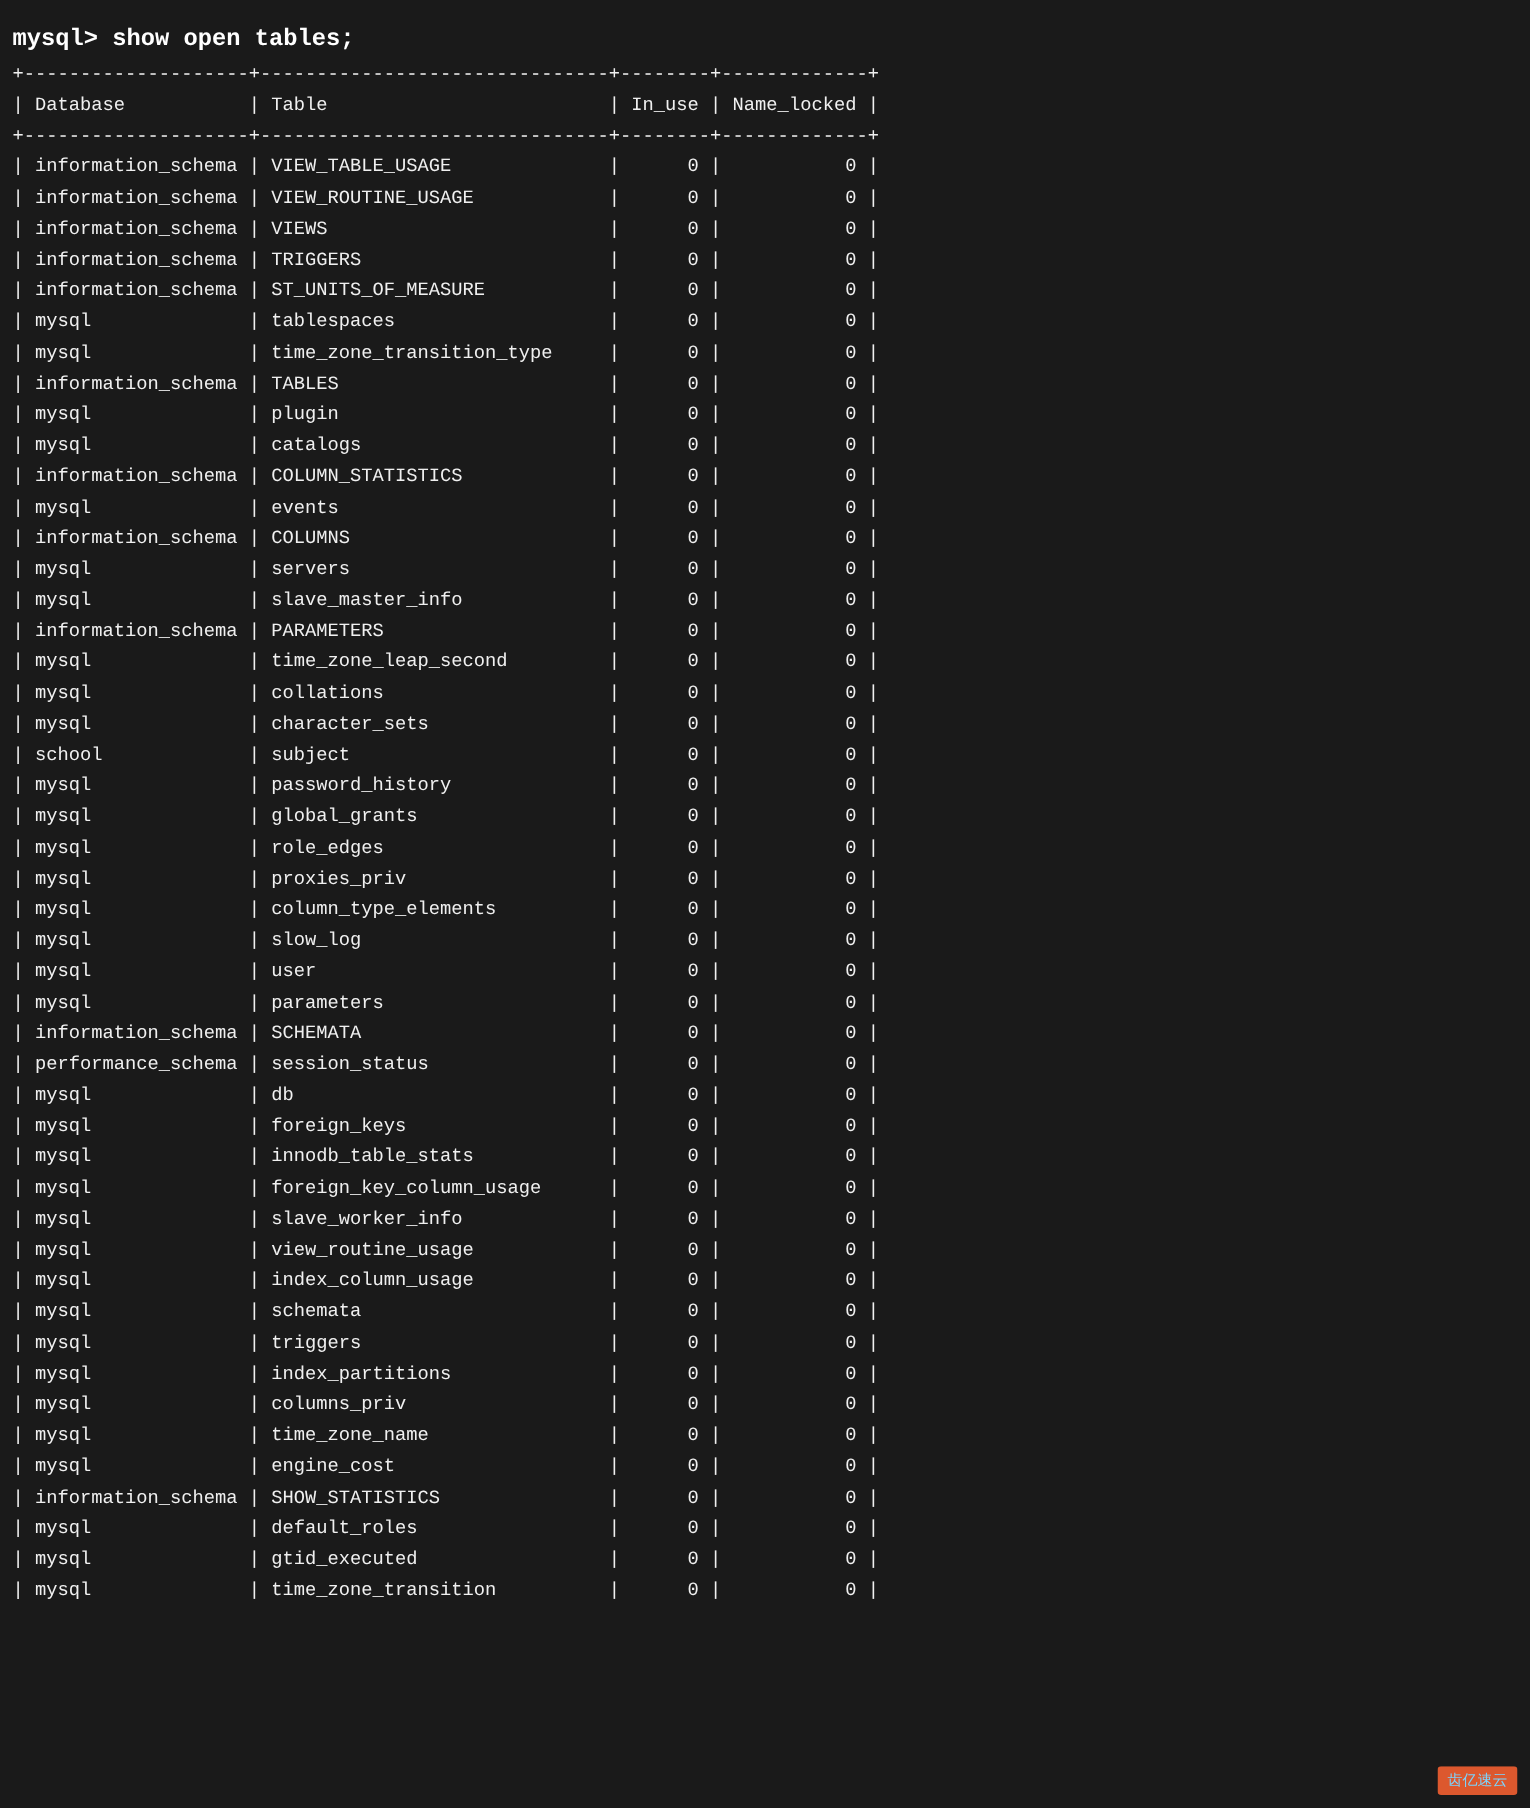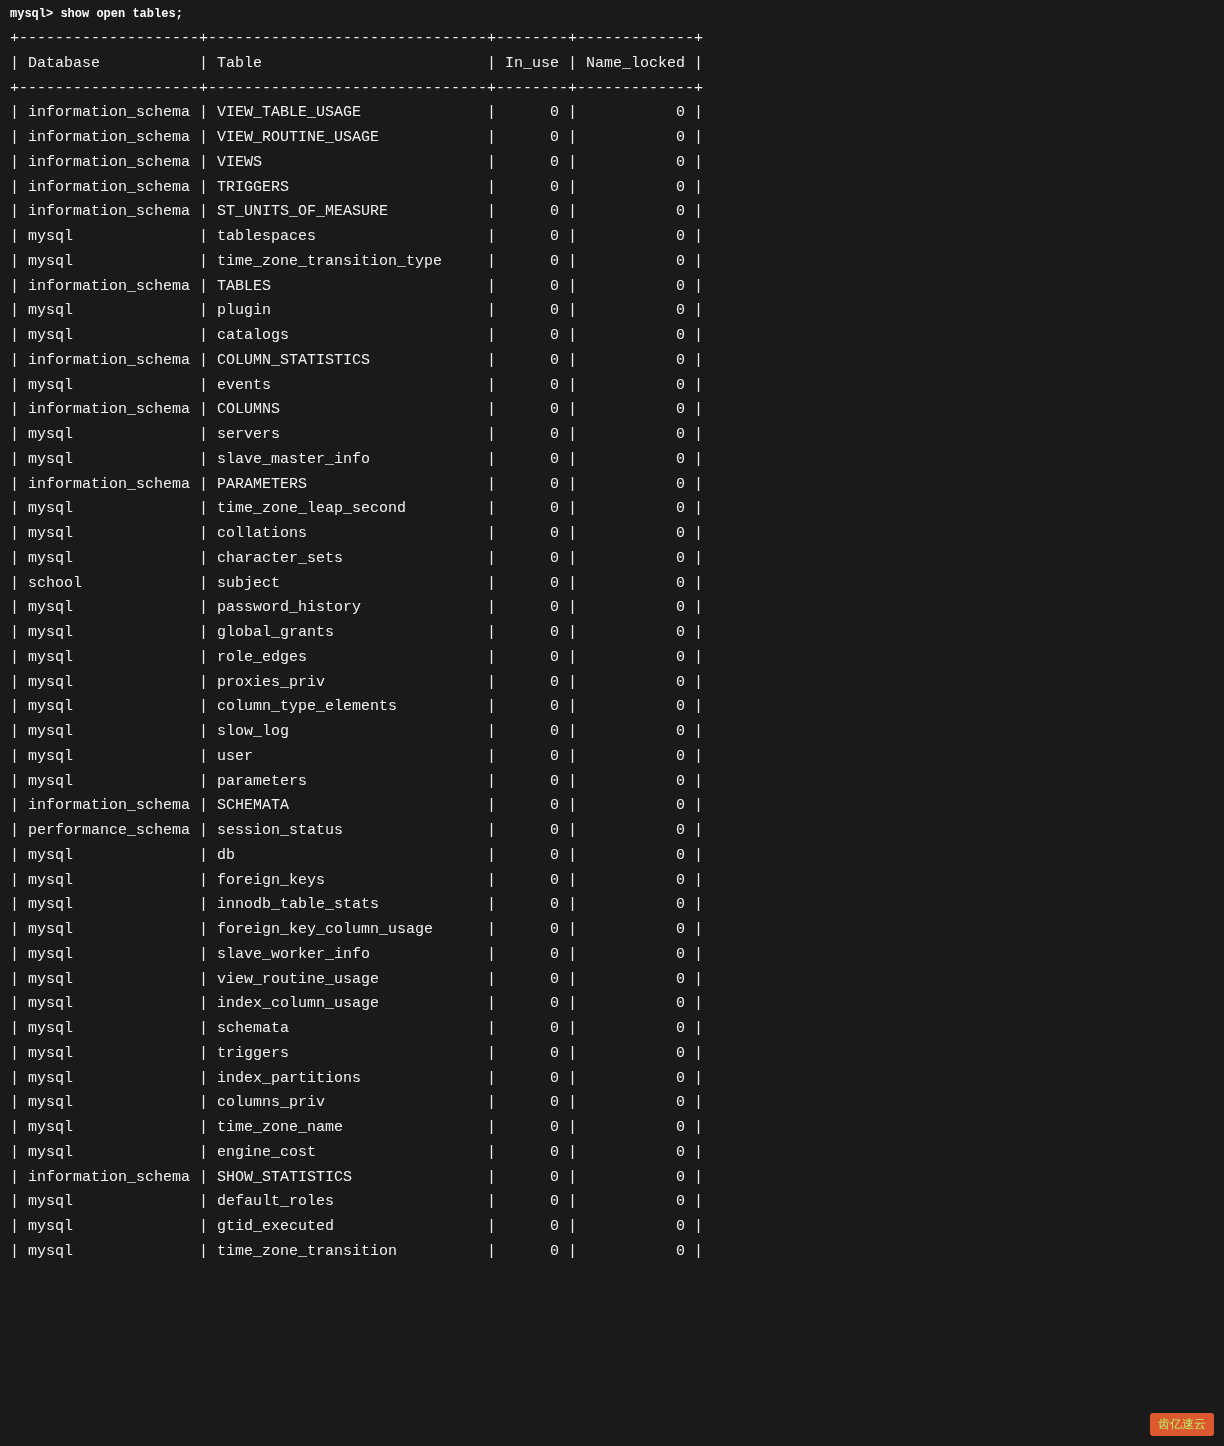--- a/index.html
+++ b/index.html
@@ -19,31 +19,31 @@
     }
 
     .terminal {
       background-color: #1a1a1a;
       padding: 0;
       width: 100%;
     }
 
     .command-line {
       color: #ffffff;
-      padding: 7px 10px 6px 10px;
-      font-size: 12px;
+      padding: 20px 10px 6px 10px;
+      font-size: 19px;
       font-weight: bold;
     }
 
     .watermark {
       position: fixed;
       bottom: 10px;
       right: 10px;
       background-color: rgba(255,100,50,0.85);
-      color: #bef264;
+      color: #7dd3fc;
       padding: 3px 8px;
       font-size: 12px;
       border-radius: 3px;
       font-family: Arial, sans-serif;
     }
 
     pre {
       font-family: 'Courier New', Courier, monospace;
       font-size: 15px;
       line-height: 1.65;

